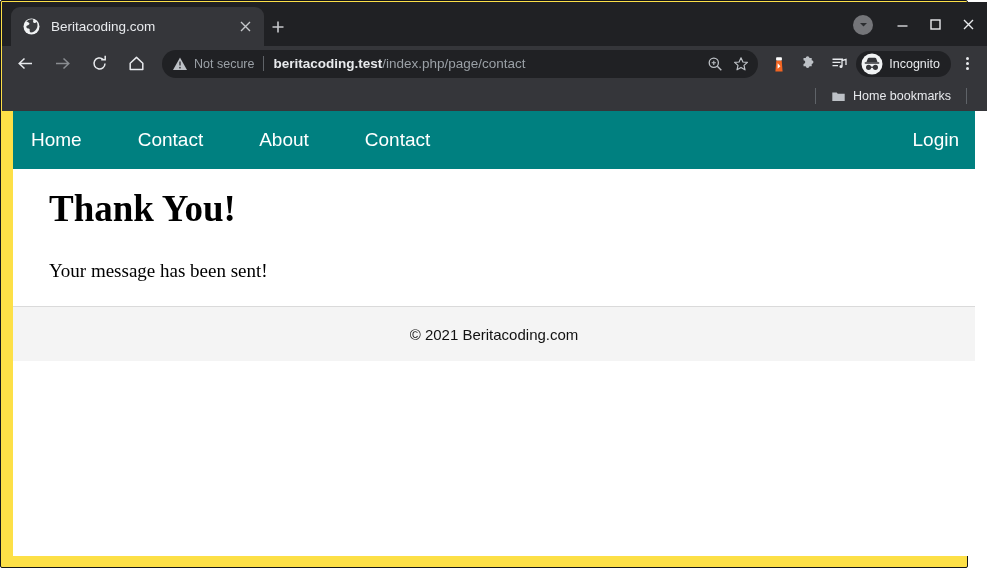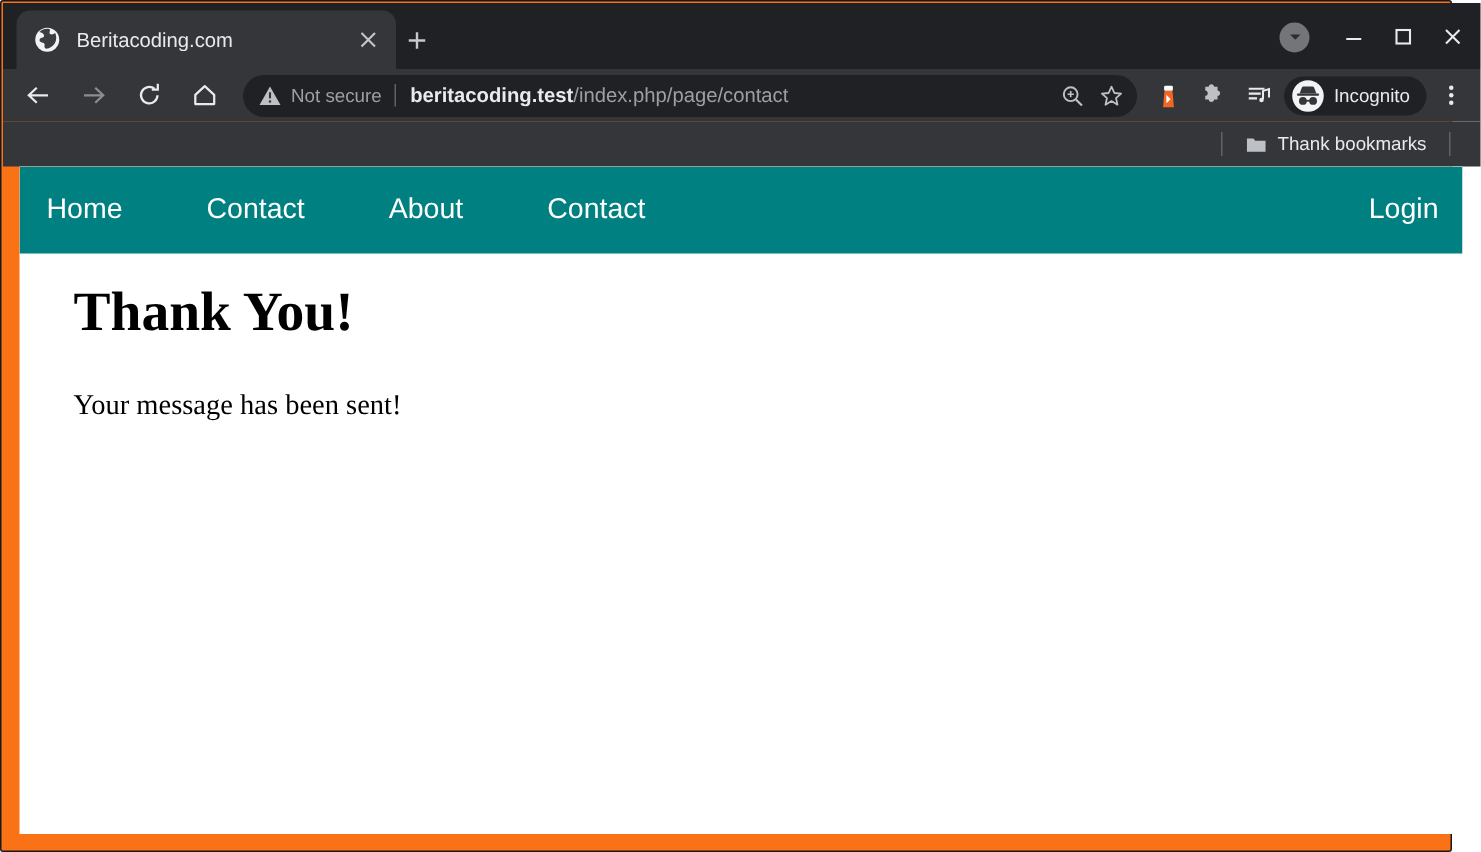--- a/index.html
+++ b/index.html
@@ -13,21 +13,21 @@
     overflow: hidden;
     font-family: "Liberation Sans", sans-serif;
   }
 
   
   #window {
     position: absolute;
     left: 0; top: 0;
     width: 968px;
     height: 568px;
-    background: #f97316;
+    background: #fde047;
     box-sizing: border-box;
     border: 1px solid #16181a;
     border-radius: 2px;
   }
 
   
   #tabstrip {
     position: absolute;
     left: 1px; top: 1px;
     width: 985px;
@@ -442,21 +442,21 @@
   </div>
 
   <div id="bookmarkbar">
     <span class="bmsep"></span>
     <span class="bmitem">
       <span style="display:flex;">
         <svg width="15" height="15" viewBox="0 0 15 15">
           <path d="M1.3 3.4 h4.3 l1.2 1.4 h6.9 v7.3 h-12.4 z" fill="#bdc1c6"></path>
         </svg>
       </span>
-      <span class="lbl">Thank bookmarks</span>
+      <span class="lbl">Home bookmarks</span>
     </span>
     <span class="bmsep"></span>
   </div>
 
   <div id="viewport">
 
     <div id="site-nav">
       <div id="nav-left">
         <a class="navlink">Home</a>
         <a class="navlink">Contact</a>
@@ -466,15 +466,18 @@
       <div id="nav-right">
         <a class="navlink">Login</a>
       </div>
     </div>
 
     <div id="page-body">
       <h1 id="page-heading">Thank You!</h1>
       <p id="page-message">Your message has been sent!</p>
     </div>
 
+    <div id="site-footer">
+      <span id="footer-text">© 2021 Beritacoding.com</span>
+    </div>
   </div>
 
 </div>
 
 </body></html>

